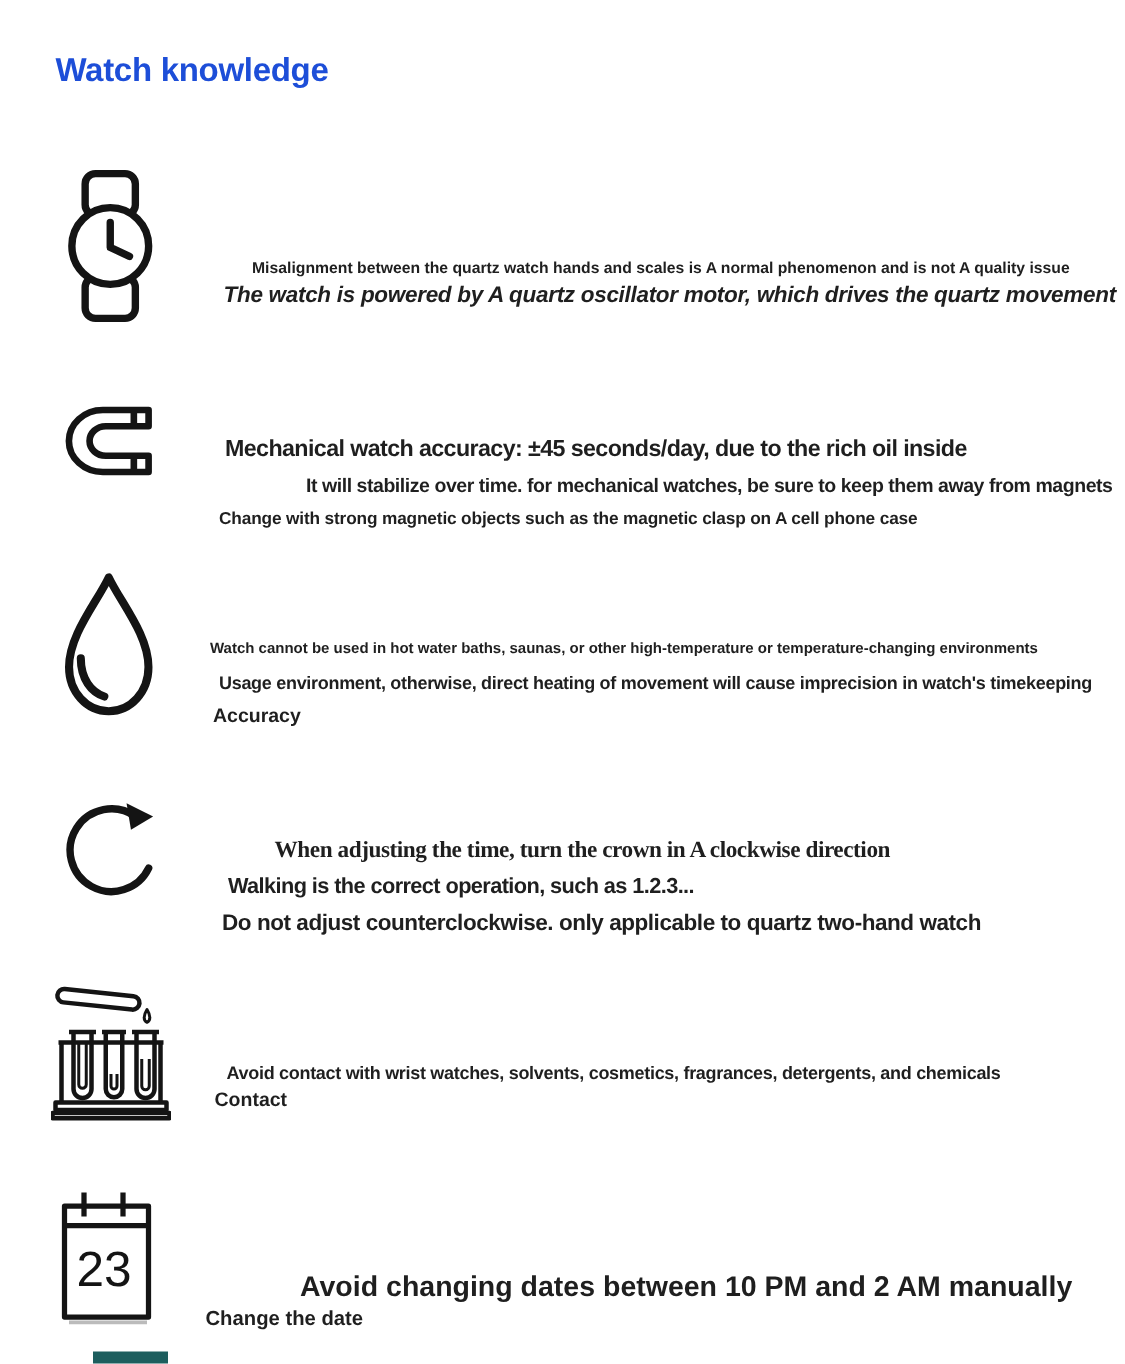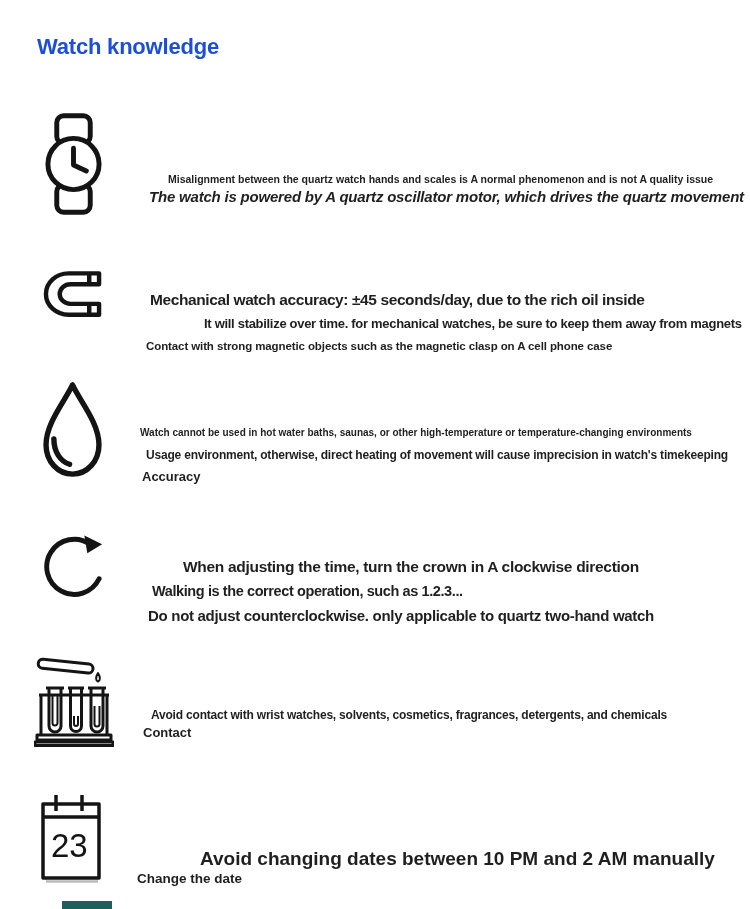--- a/index.html
+++ b/index.html
@@ -15,21 +15,21 @@
   .s1l2{left:149px;top:161px;font-size:15px;letter-spacing:-0.2px;font-style:italic;}
   
   .s2l1{left:150px;top:264px;font-size:15.5px;letter-spacing:-0.4px;}
   .s2l2{left:156px;top:289px;font-size:13px;letter-spacing:-0.3px;padding-left:48px;}
   .s2l3{left:146px;top:313px;font-size:11.5px;letter-spacing:-0.1px;}
   
   .s3l1{left:140px;top:400px;font-size:10px;}
   .s3l2{left:146px;top:421px;font-size:12px;letter-spacing:-0.2px;text-align:right;}
   .s3l3{left:142px;top:442px;font-size:13px;}
   
-  .s4l1{left:183px;top:531px;font-size:15.5px;letter-spacing:-0.3px;}
+  .s4l1{left:183px;top:531px;font-size:15.5px;letter-spacing:-0.3px;font-family:Liberation Serif, serif;}
   .s4l2{left:152px;top:556px;font-size:14.5px;letter-spacing:-0.4px;}
   .s4l3{left:148px;top:580px;font-size:15px;letter-spacing:-0.3px;}
   
   .s5l1{left:151px;top:681px;font-size:12px;letter-spacing:-0.2px;}
   .s5l2{left:143px;top:698px;font-size:13px;}
   
   .s6l1{left:200px;top:821px;font-size:19px;}
   .s6l2{left:137px;top:844px;font-size:13.5px;}
   .i-watch{left:42px;top:112px;}
   .i-magnet{left:42px;top:266px;}
@@ -57,21 +57,21 @@
 <div class="t s1l2">The watch is powered by A quartz oscillator motor, which drives the quartz movement</div>
 
 <div class="icon i-magnet">
   <svg width="61" height="56" viewBox="0 0 62 56" fill="none" stroke="#141414" stroke-width="4.5" stroke-linejoin="round">
     <path d="M58 7 L27 7 A23 21 0 1 0 27 49 L58 49 L58 38 L29 38 A11 10 0 1 1 29 18 L58 18 Z"></path>
     <path d="M48 7 V18 M48 38 V49"></path>
   </svg>
 </div>
 <div class="t s2l1">Mechanical watch accuracy: ±45 seconds/day, due to the rich oil inside</div>
 <div class="t s2l2">It will stabilize over time. for mechanical watches, be sure to keep them away from magnets</div>
-<div class="t s2l3">Contact with strong magnetic objects such as the magnetic clasp on A cell phone case</div>
+<div class="t s2l3">Change with strong magnetic objects such as the magnetic clasp on A cell phone case</div>
 
 <div class="icon i-drop">
   <svg width="67" height="100" viewBox="0 0 68 102" fill="none" stroke="#141414" stroke-width="5.5" stroke-linecap="round">
     <path d="M34 5 C26 22 7 44 7 66 C7 83 19 96 34 96 C49 96 61 83 61 66 C61 44 42 22 34 5 Z" stroke-linejoin="round"></path>
     <path d="M15 60 C15 74 22 83 31 86"></path>
   </svg>
 </div>
 <div class="t s3l1">Watch cannot be used in hot water baths, saunas, or other high-temperature or temperature-changing environments</div>
 <div class="t s3l2">Usage environment, otherwise, direct heating of movement will cause imprecision in watch's timekeeping</div>
 <div class="t s3l3">Accuracy</div>

